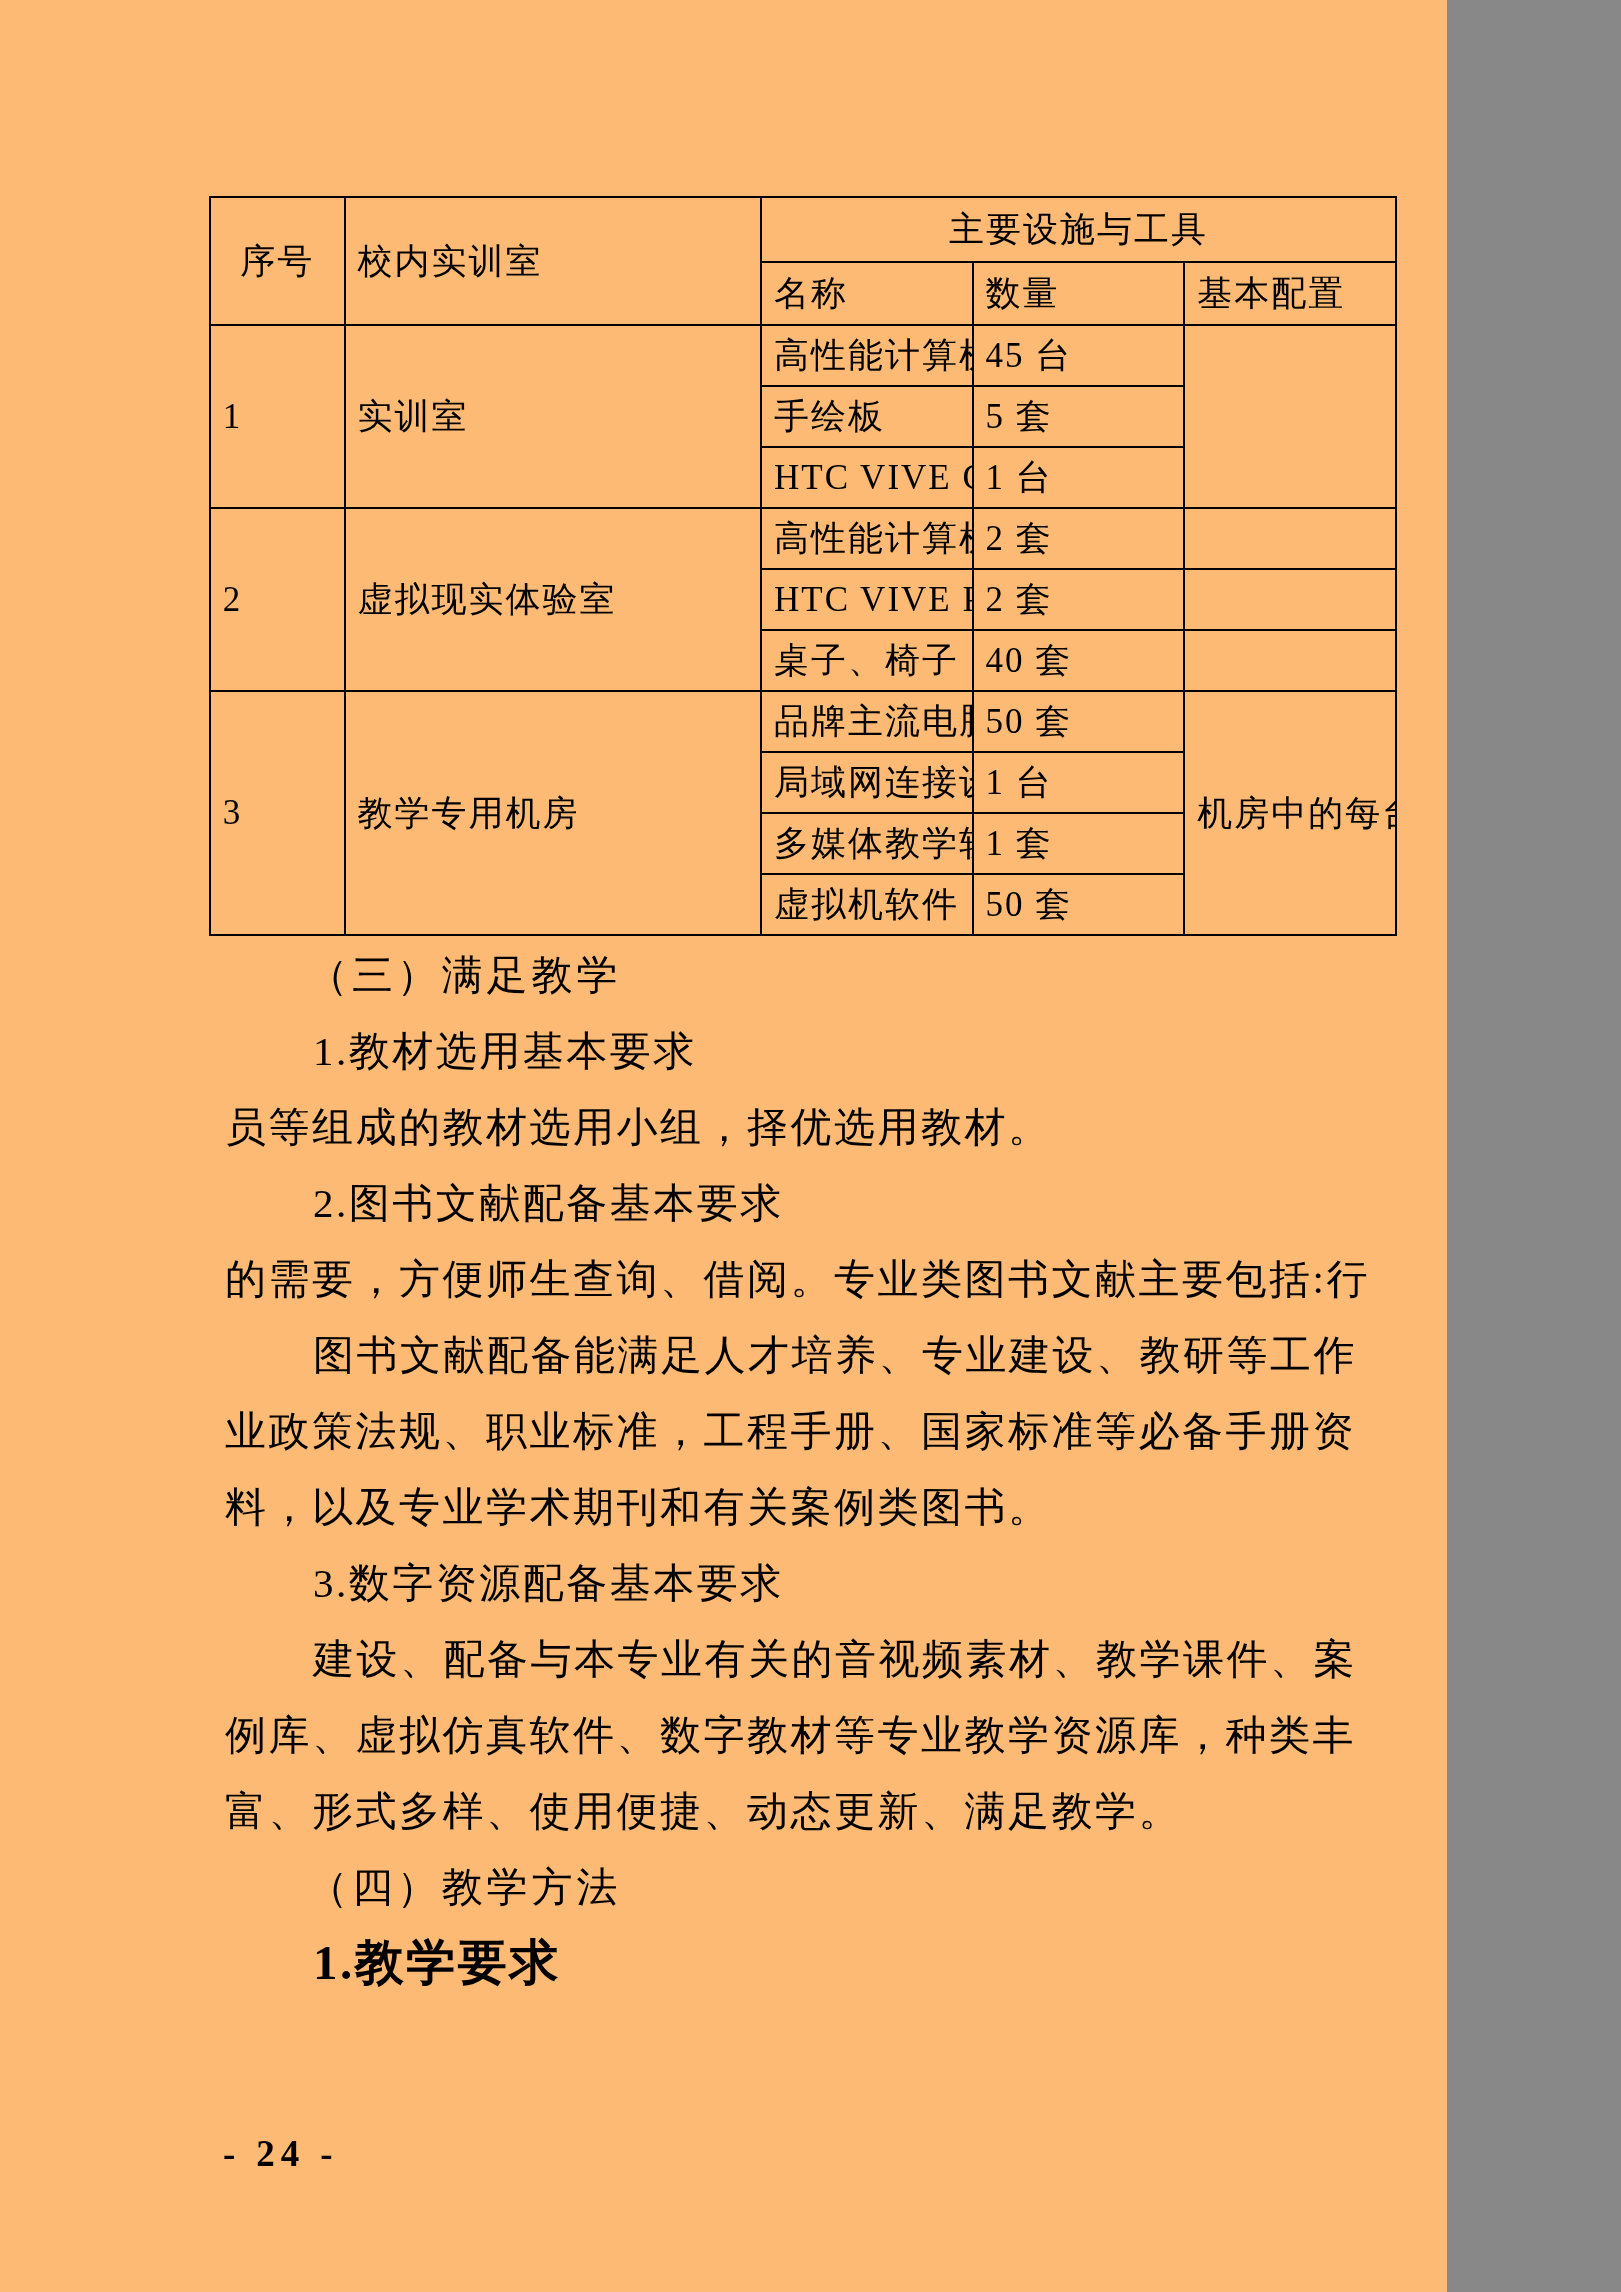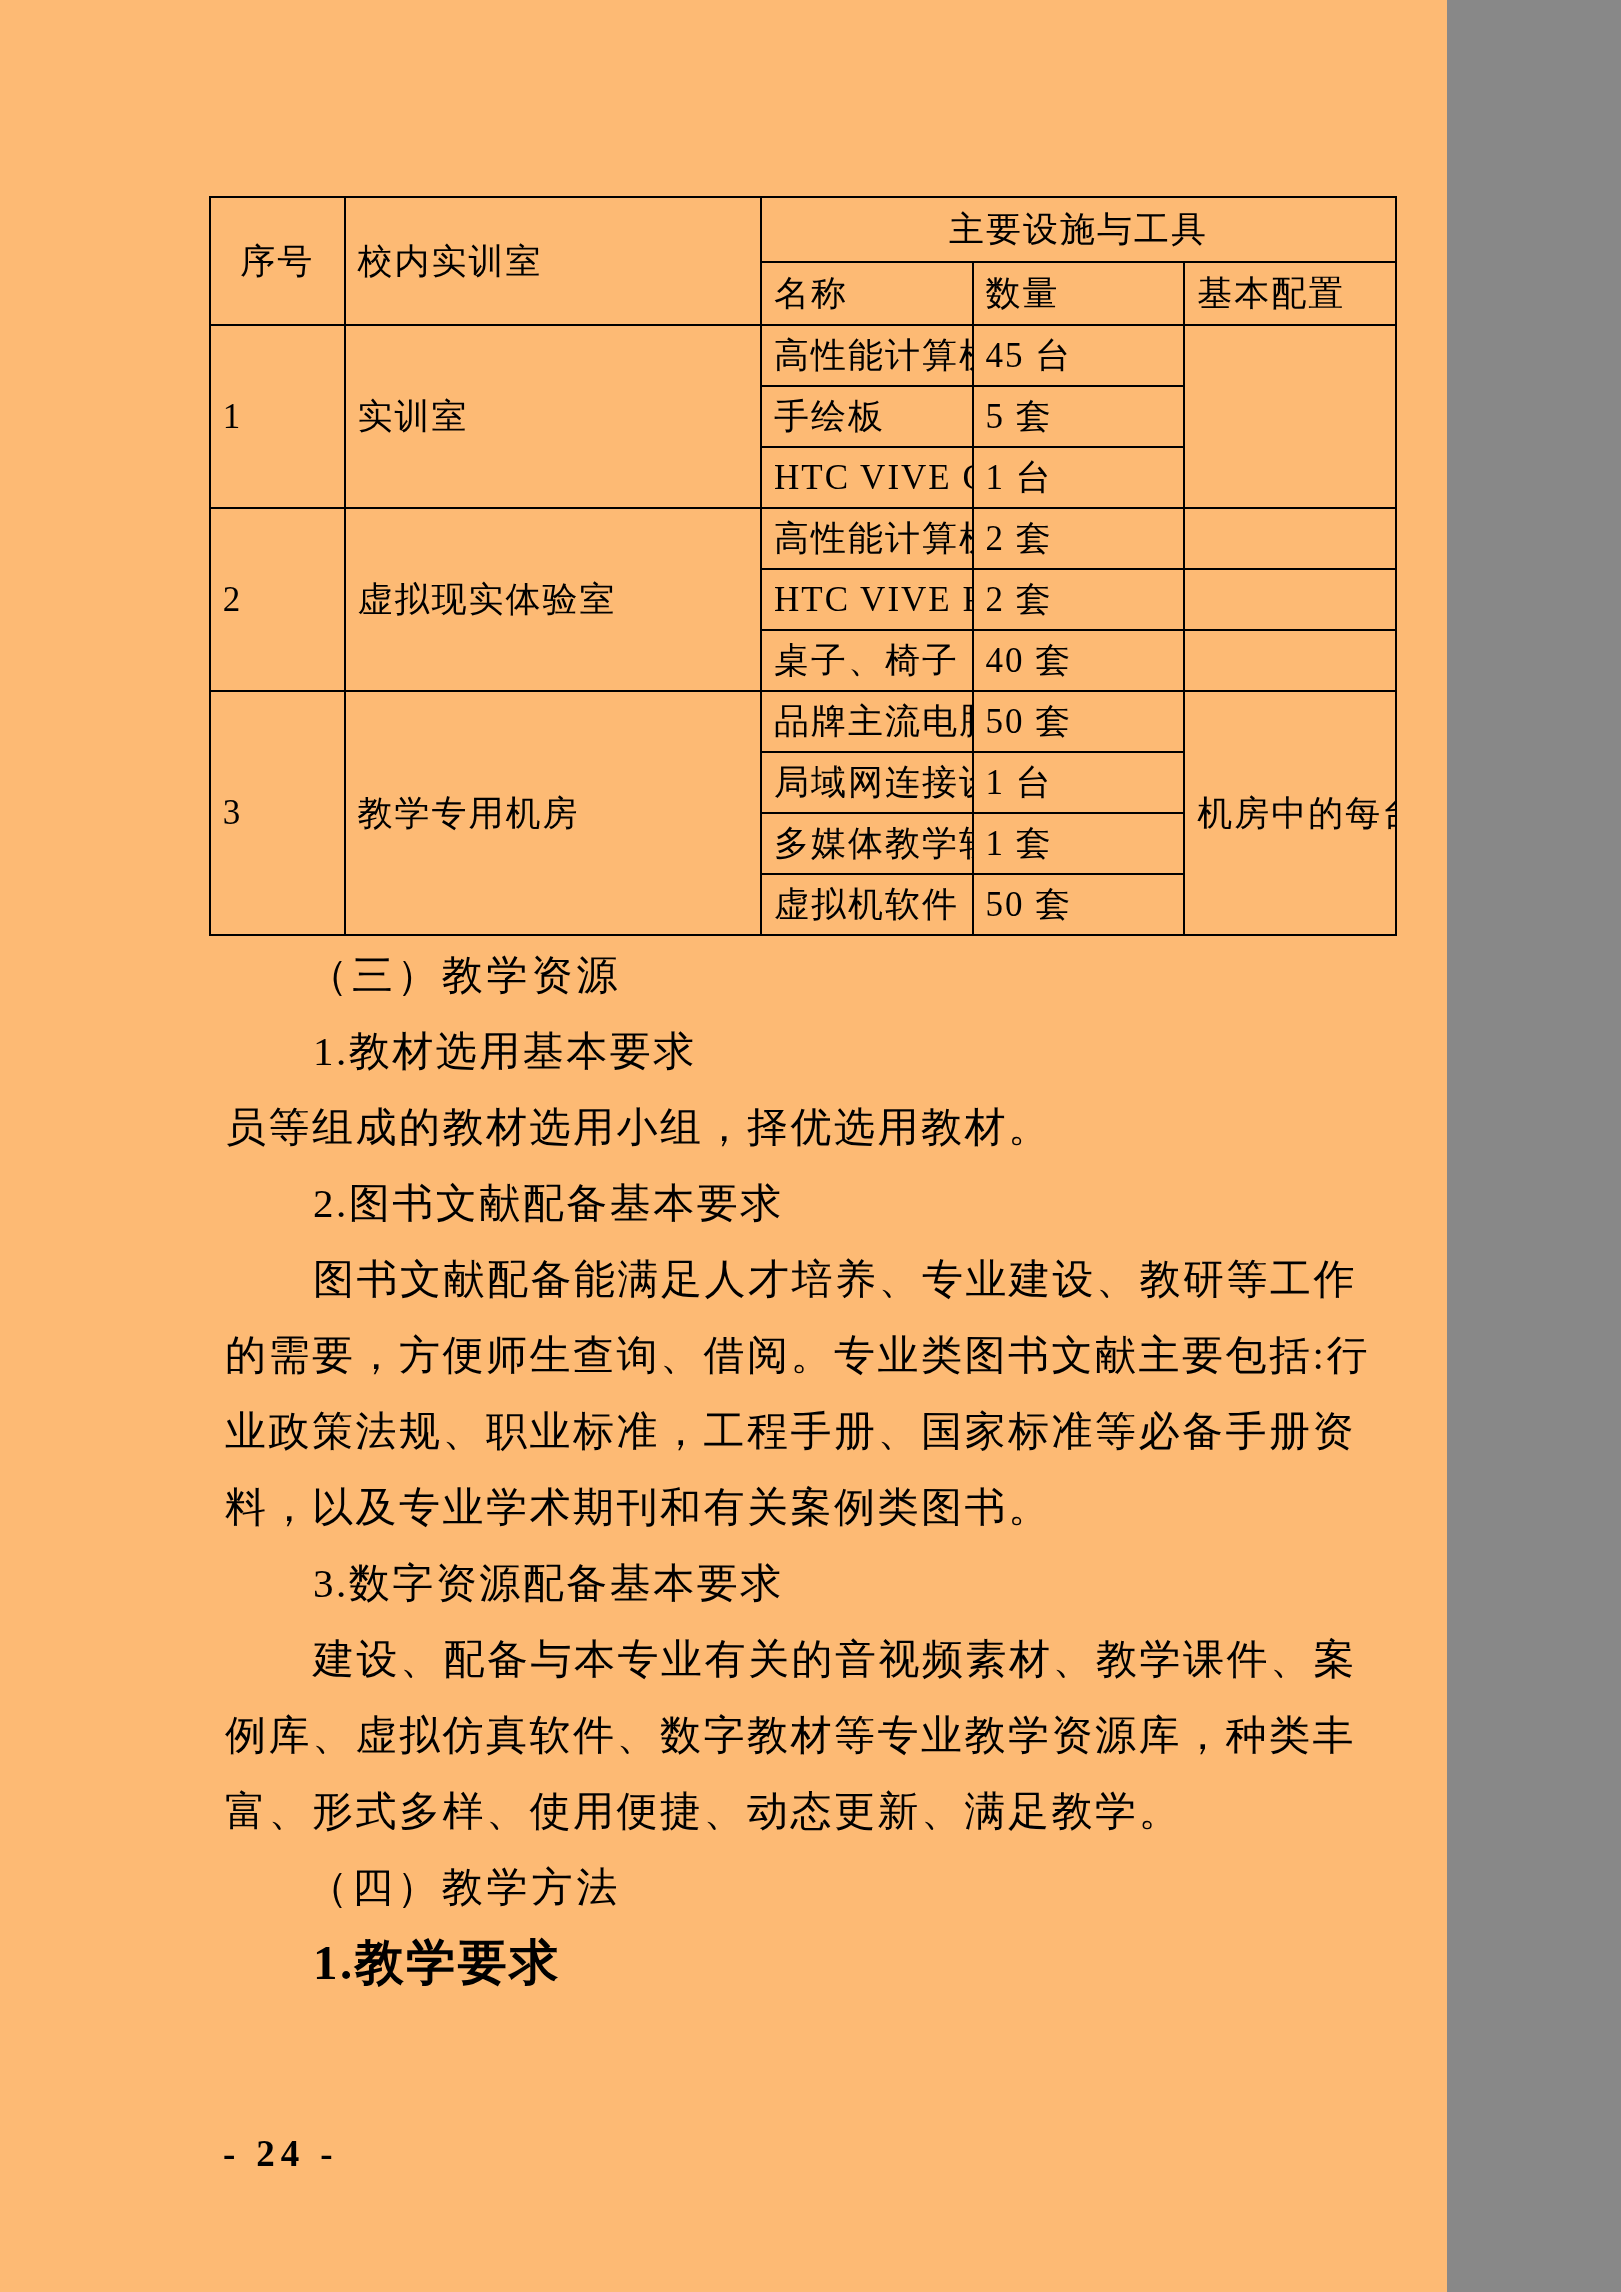--- a/index.html
+++ b/index.html
@@ -134,26 +134,26 @@
       <td class="c-qty">1 套</td>
     </tr>
     <tr class="dr">
       <td class="c-name">虚拟机软件</td>
       <td class="c-qty">50 套</td>
     </tr>
   </tbody>
     </table>
 
   <div class="bodytext">
-    <div class="tline heading">（三）教学资源</div>
+    <div class="tline heading">（三）满足教学</div>
     <div class="tline indent">1.教材选用基本要求</div>
     <div class="tline">员等组成的教材选用小组，择优选用教材。</div>
     <div class="tline indent">2.图书文献配备基本要求</div>
+    <div class="tline">的需要，方便师生查询、借阅。专业类图书文献主要包括:行</div>
     <div class="tline indent">图书文献配备能满足人才培养、专业建设、教研等工作</div>
-    <div class="tline">的需要，方便师生查询、借阅。专业类图书文献主要包括:行</div>
     <div class="tline">业政策法规、职业标准，工程手册、国家标准等必备手册资</div>
     <div class="tline">料，以及专业学术期刊和有关案例类图书。</div>
     <div class="tline indent">3.数字资源配备基本要求</div>
     <div class="tline indent">建设、配备与本专业有关的音视频素材、教学课件、案</div>
     <div class="tline">例库、虚拟仿真软件、数字教材等专业教学资源库，种类丰</div>
     <div class="tline">富、形式多样、使用便捷、动态更新、满足教学。</div>
     <div class="tline heading">（四）教学方法</div>
     <div class="tline bold-indent">1.教学要求</div>
   </div>
 

